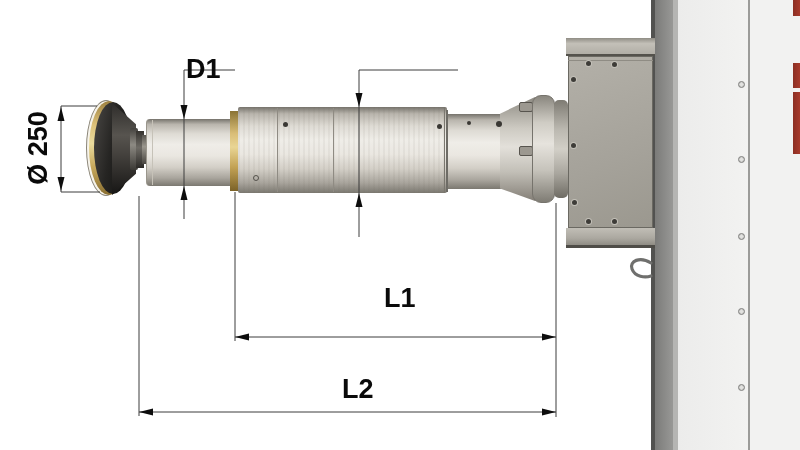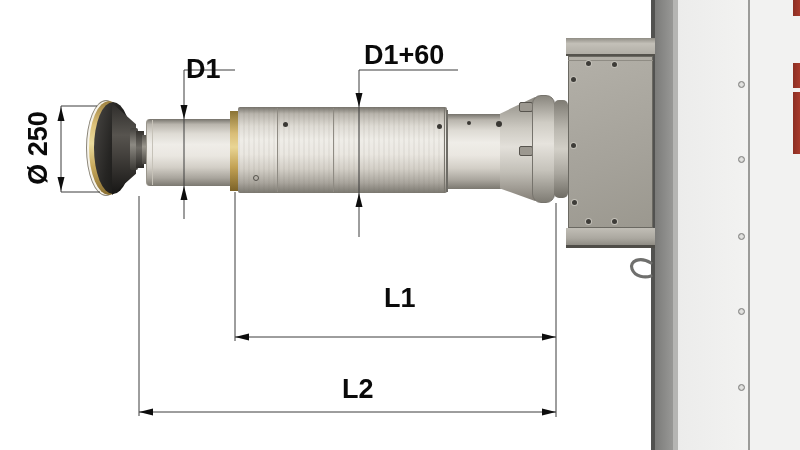--- a/index.html
+++ b/index.html
@@ -135,18 +135,17 @@
       <polygon points="61,107 57.5,121 64.5,121"></polygon>
       <polygon points="61,191 57.5,177 64.5,177"></polygon>
       <polygon points="235,337 249,333.5 249,340.5"></polygon>
       <polygon points="556,337 542,333.5 542,340.5"></polygon>
       <polygon points="139,412 153,408.5 153,415.5"></polygon>
       <polygon points="556,412 542,408.5 542,415.5"></polygon>
     </g>
   </svg>
 
   <div class="abs dimlabel" style="left:186px;top:56px;">D1</div>
-  <div class="abs dimlabel" style="left:364px;top:42px;">D1+60</div>
   <div class="abs dimlabel rot" style="left:-16px;top:133px;width:112px;height:30px;">Ø 250</div>
   <div class="abs dimlabel" style="left:384px;top:285px;">L1</div>
   <div class="abs dimlabel" style="left:342px;top:376px;">L2</div>
 
 </div>
 
 </body></html>

